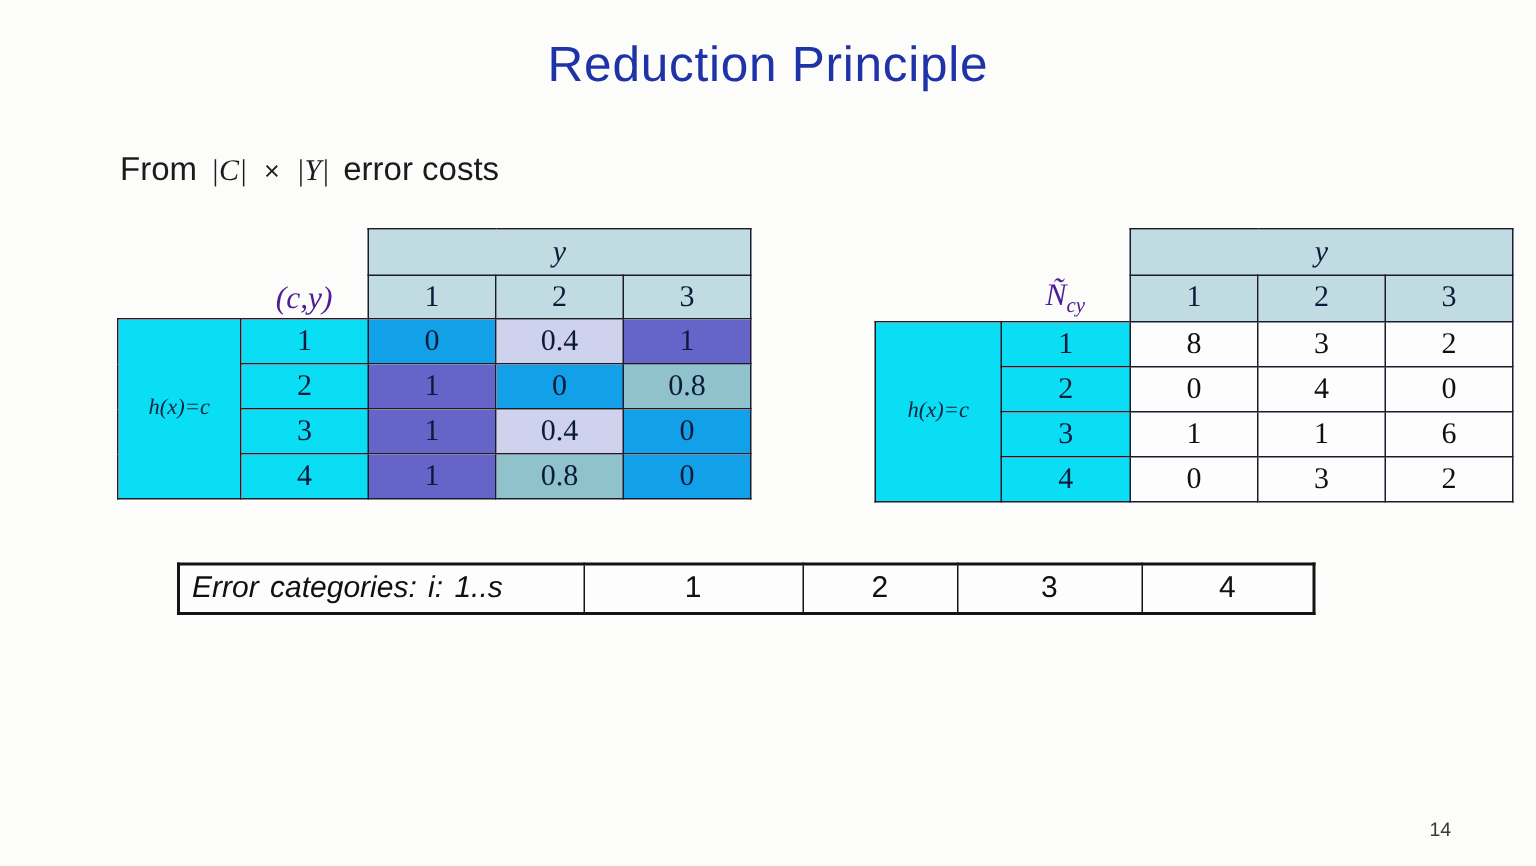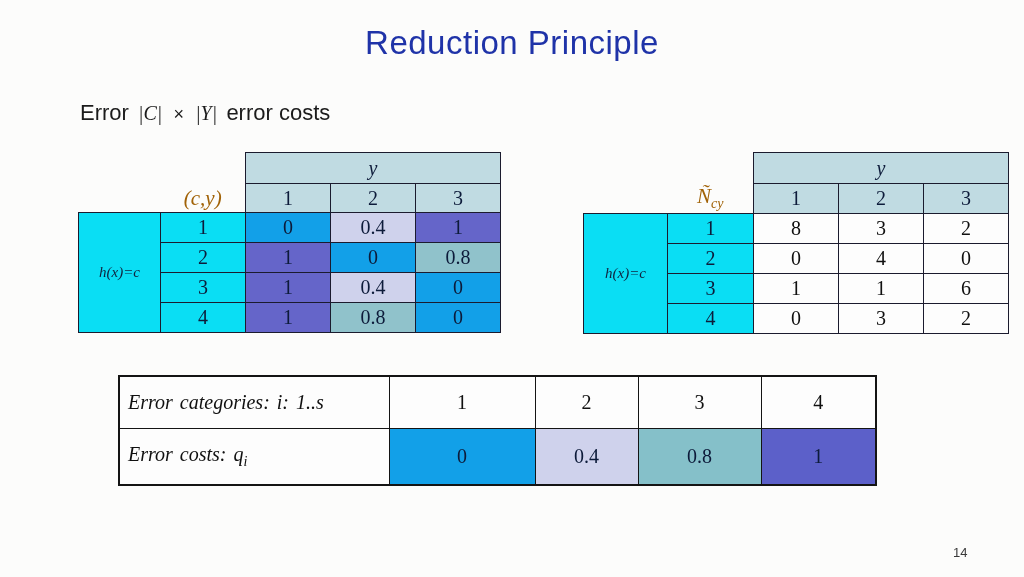--- a/index.html
+++ b/index.html
@@ -29,44 +29,44 @@
   table.mtable td {
     border:1px solid #1b1b2e; padding:0;
     text-align:center; vertical-align:middle;
     font-family:"Liberation Serif", serif;
     font-size:20px; color:#0d1b3a;
     overflow:hidden; white-space:nowrap;
   }
   table.mtable td.blank  { border:none; background:transparent; }
   table.mtable td.corner {
     border:none; background:transparent; font-style:italic;
-    font-size:21px; color:#a16207; vertical-align:bottom; padding-bottom:1px;
+    font-size:21px; color:#4c1d95; vertical-align:bottom; padding-bottom:1px;
   }
   table.mtable td.corner sub { font-size:14px;font-style:italic; }
   table.mtable td.hdr    { background:#c0dbe2; }
   table.mtable td.ygroup { background:#c0dbe2; font-style:italic; }
   table.mtable td.rowgroup { background:#0adef4; font-style:italic; font-size:15px; color:#10233f; }
   table.mtable td.rowhdr { background:#0adef4; }
   table.mtable td.white  { background:#fdfdfd; color:#101010; }
   tr.rh1 { height:31px; }
   tr.rh2 { height:29px; }
   tr.rbody { height:30px; }
 
   #left-table  { left:78px;  top:152px; }
   #right-table { left:583px; top:152px; }
 
   #cost-table {
     position:absolute; left:118px; top:375px;
     border-collapse:collapse; table-layout:fixed;
     border:2px solid #141414;
   }
   #cost-table td {
-    border:1px solid #141414; padding:14px;
+    border:1px solid #141414; padding:4px;
     text-align:center; vertical-align:middle;
-    font-family:Liberation Serif, serif;
+    font-family:Liberation Sans, sans-serif;
     font-size:20px; color:#0d1b3a; overflow:hidden; white-space:nowrap;
   }
   #cost-table tr { height:32px; }
   #cost-table td.lbl {
     text-align:left; padding-left:8px; font-style:italic;
     background:#fdfdfd; color:#101010; word-spacing:2px;
   }
   #cost-table td.lbl sub { font-size:14px; }
   #cost-table td.white { background:#fdfdfd; color:#101010; }
 
@@ -74,21 +74,21 @@
     position:absolute; left:953px; top:545px;
     font-size:13px; color:#3a3a3a;
   }
 </style>
 </head>
 <body>
 
 <h1 class="slide-title">Reduction Principle</h1>
 
 <div class="subtitle">
-  <span>Error</span>
+  <span>From</span>
   <span class="math">|C|</span>
   <span class="times">×</span>
   <span class="math">|Y|</span>
   <span>error costs</span>
 </div>
 
 <table class="mtable" id="left-table">
   <colgroup>
       <col style="width:82px">
       <col style="width:85px">
@@ -193,23 +193,16 @@
       <col style="width:115px">
     </colgroup>
   <tbody>
       <tr>
     <td class="lbl">Error categories: i: 1..s</td>
     <td class="white">1</td>
     <td class="white">2</td>
     <td class="white">3</td>
     <td class="white">4</td>
   </tr>
-  <tr>
-    <td class="lbl"><span>Error costs: q</span><sub>i</sub></td>
-    <td style="background-color: rgb(18, 160, 232);">0</td>
-    <td style="background-color: rgb(207, 210, 236);">0.4</td>
-    <td style="background-color: rgb(133, 192, 201);">0.8</td>
-    <td style="background-color: rgb(92, 96, 201);">1</td>
-  </tr>
 </tbody>
   </table>
 
 <div class="page-number">14</div>
 
 </body></html>

